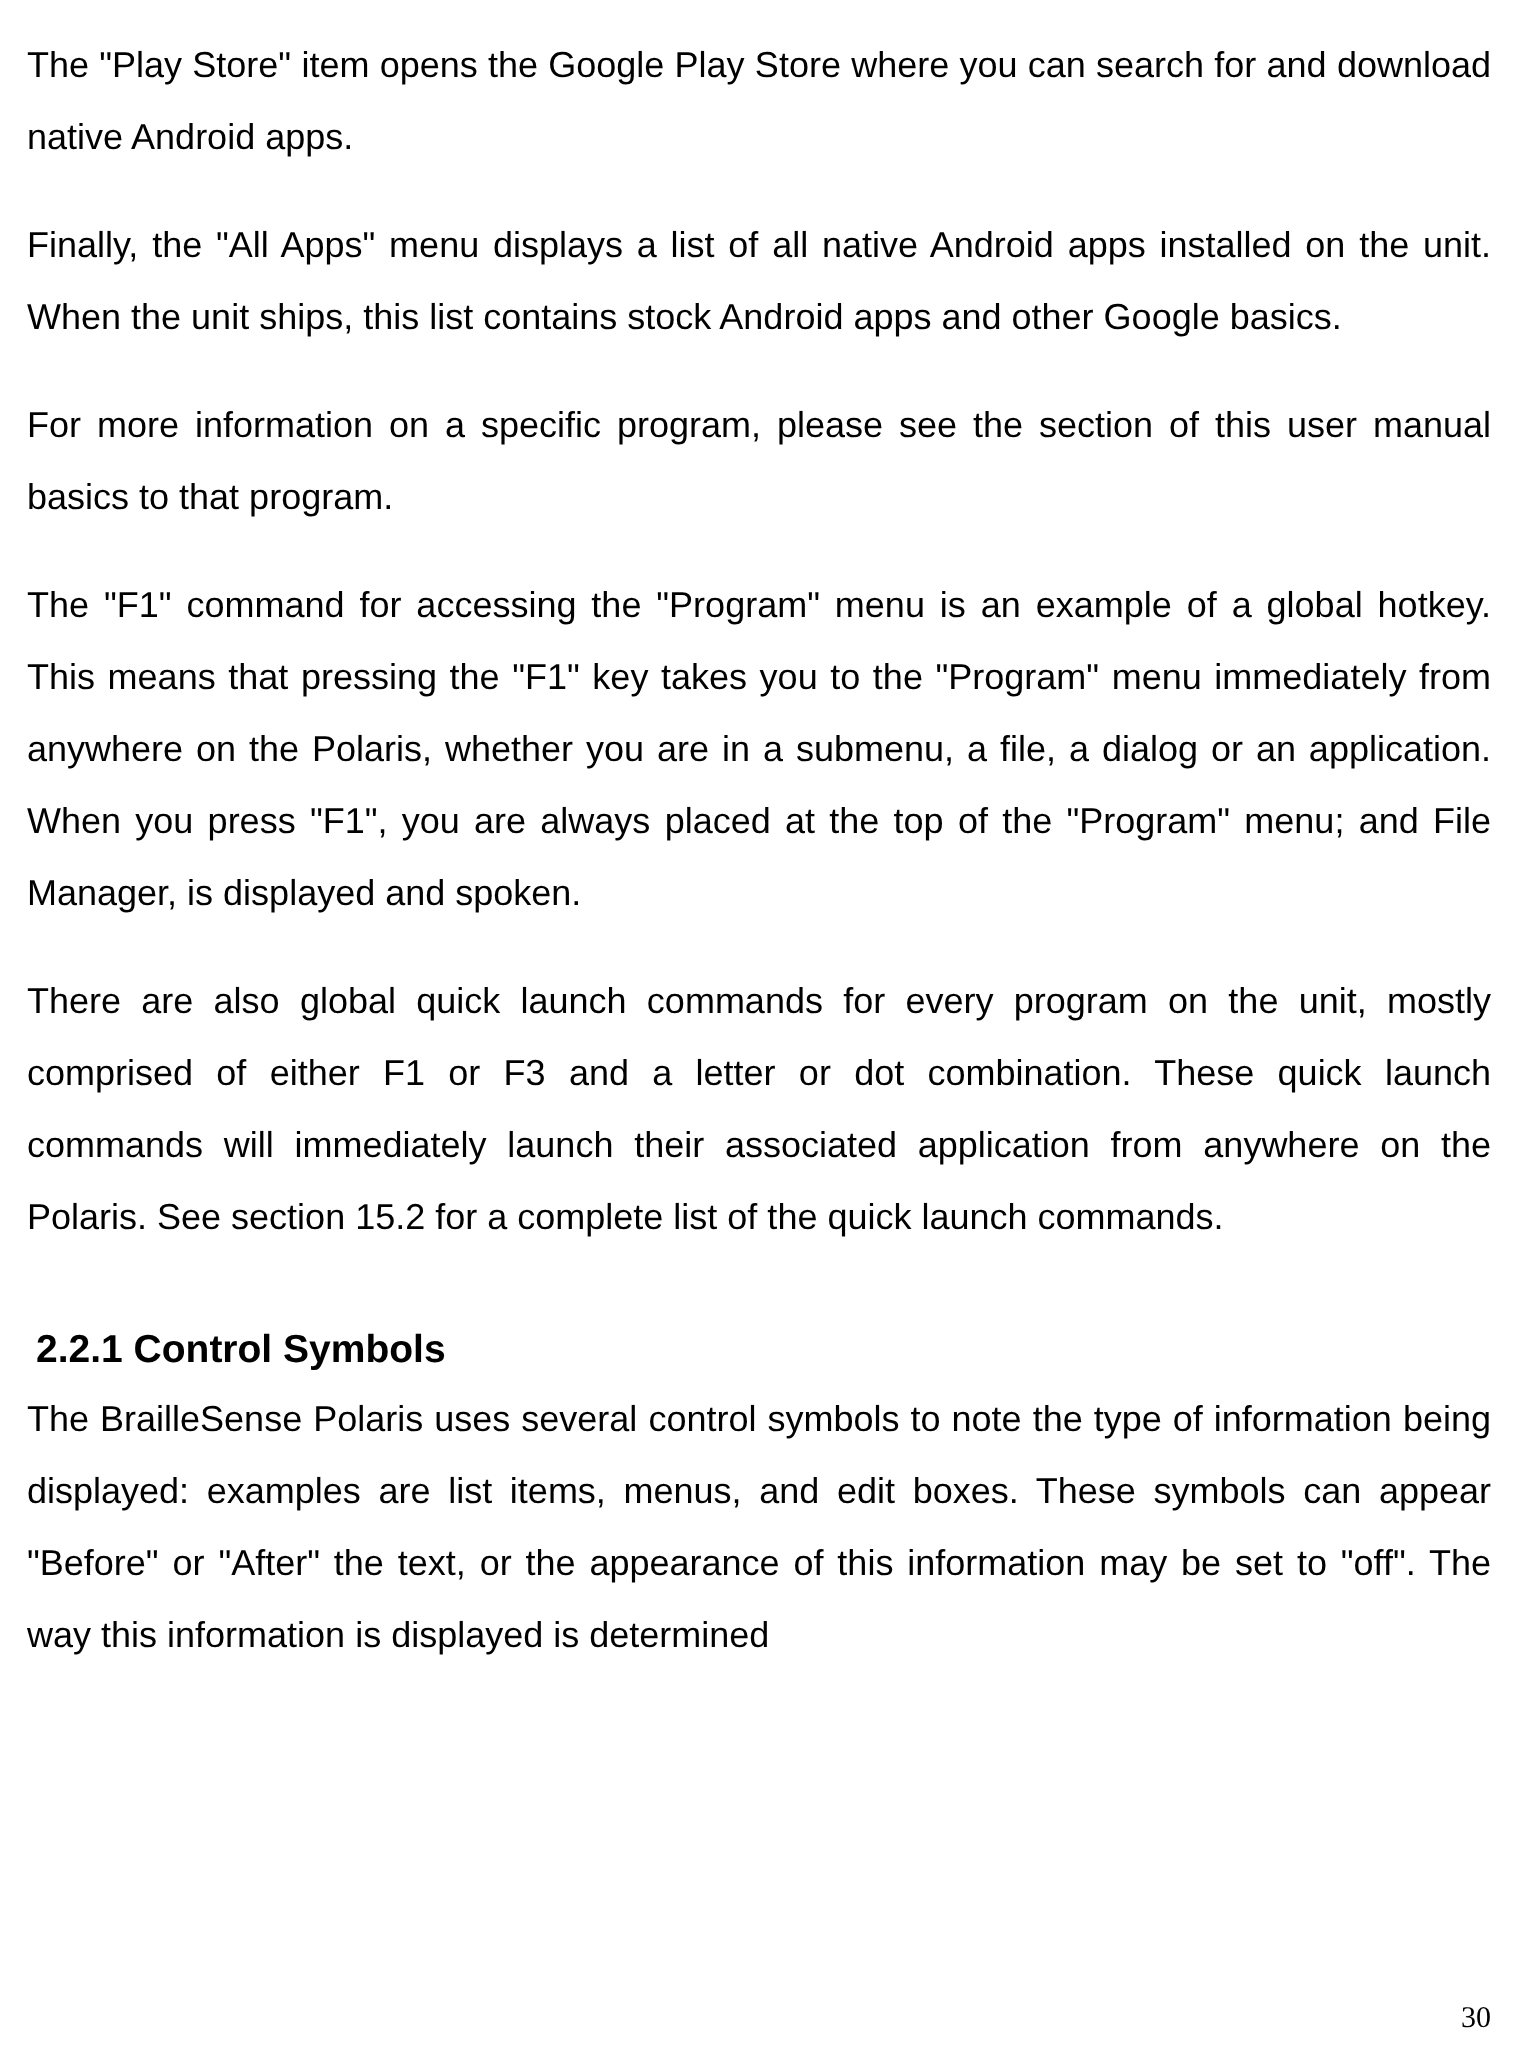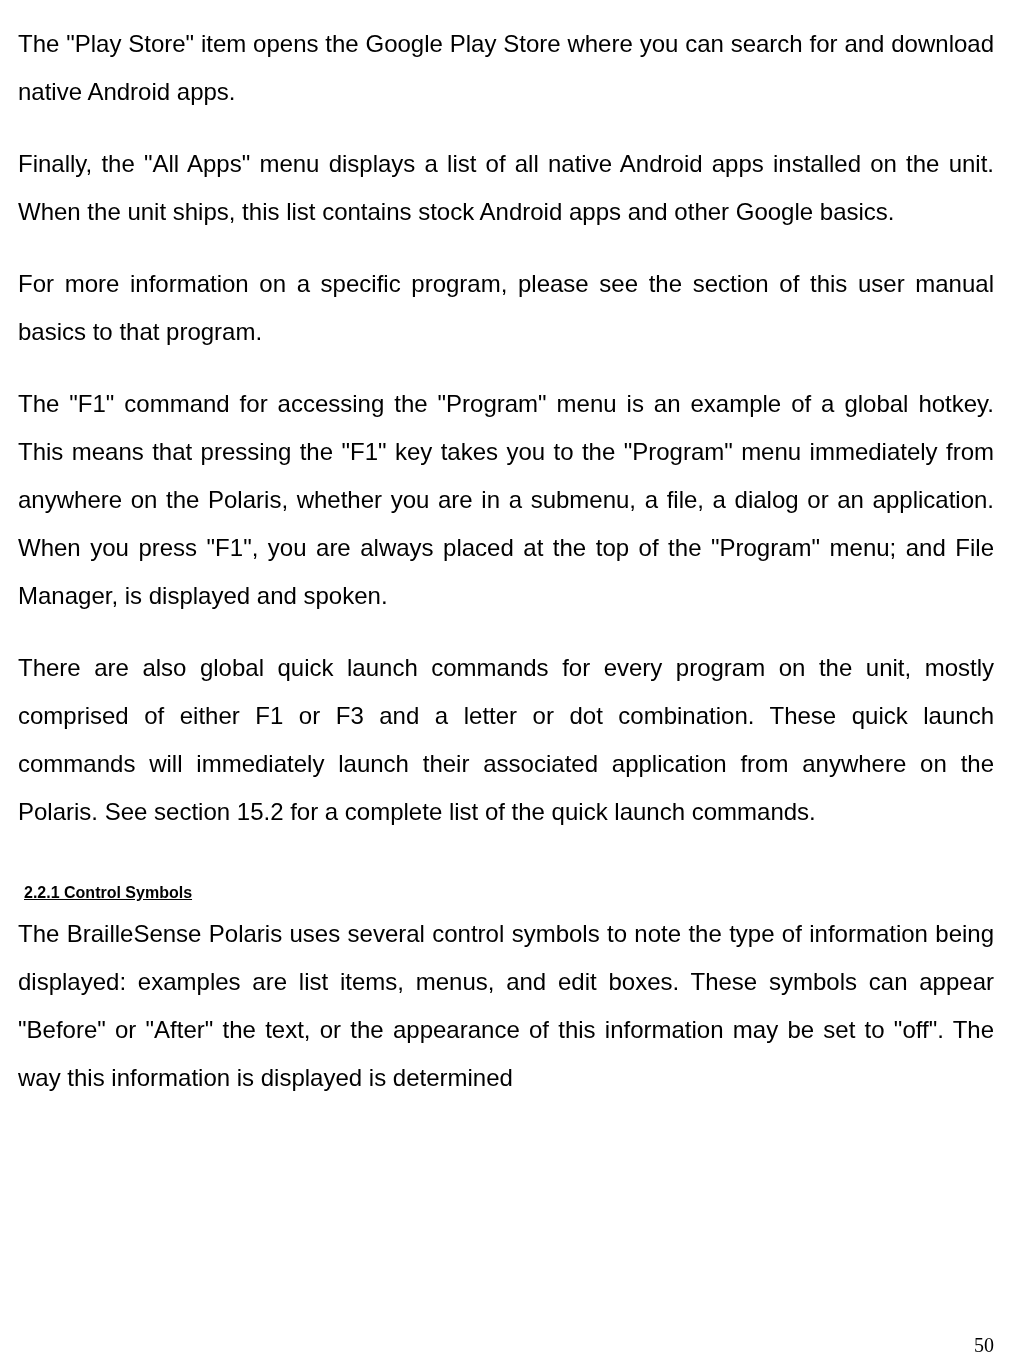--- a/index.html
+++ b/index.html
@@ -16,26 +16,25 @@
       padding: 20px 18px 20px 18px;
       position: relative;
     }
     .paragraph {
       font-size: 24px;
       line-height: 2.0;
       text-align: justify;
       margin-bottom: 24px;
     }
     .section-heading {
-      font-size: 16px;
+      font-size: 26px;
       font-weight: bold;
       margin-top: 48px;
       margin-bottom: 8px;
       padding-left: 6px;
-      text-decoration: underline;
     }
     .page-number {
       position: absolute;
       bottom: 14px;
       right: 18px;
       font-family: "Times New Roman", Times, serif;
       font-size: 20px;
       color: #000000;
     }
   </style>
@@ -49,13 +48,13 @@
 <p class="paragraph">For more information on a specific program, please see the section of this user manual basics to that program.</p>
 
 <p class="paragraph">The "F1" command for accessing the "Program" menu is an example of a global hotkey. This means that pressing the "F1" key takes you to the "Program" menu immediately from anywhere on the Polaris, whether you are in a submenu, a file, a dialog or an application. When you press "F1", you are always placed at the top of the "Program" menu; and File Manager, is displayed and spoken.</p>
 
 <p class="paragraph">There are also global quick launch commands for every program on the unit, mostly comprised of either F1 or F3 and a letter or dot combination. These quick launch commands will immediately launch their associated application from anywhere on the Polaris. See section 15.2 for a complete list of the quick launch commands.</p>
 
 <h2 class="section-heading">2.2.1 Control Symbols</h2>
 
 <p class="paragraph">The BrailleSense Polaris uses several control symbols to note the type of information being displayed: examples are list items, menus, and edit boxes. These symbols can appear "Before" or "After" the text, or the appearance of this information may be set to "off". The way this information is displayed is determined</p>
 
-<div class="page-number">50</div>
+<div class="page-number">30</div>
 
 </body></html>

